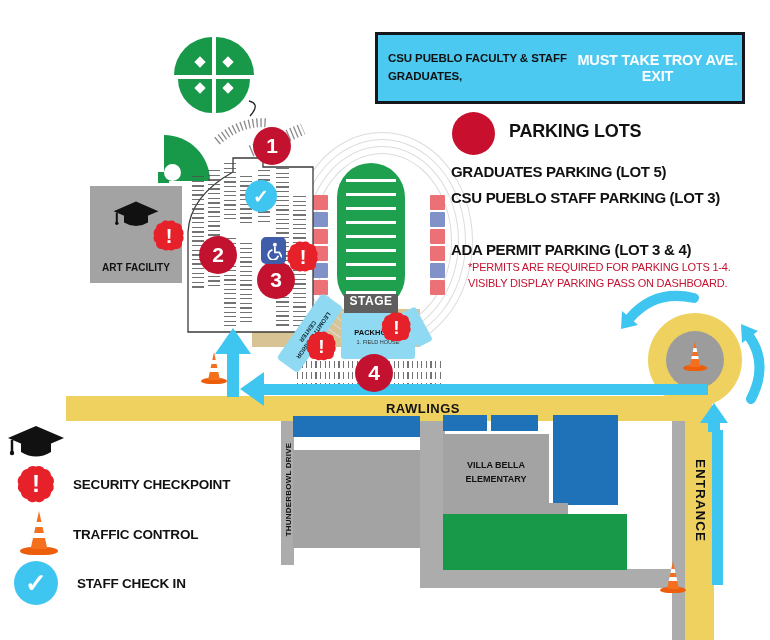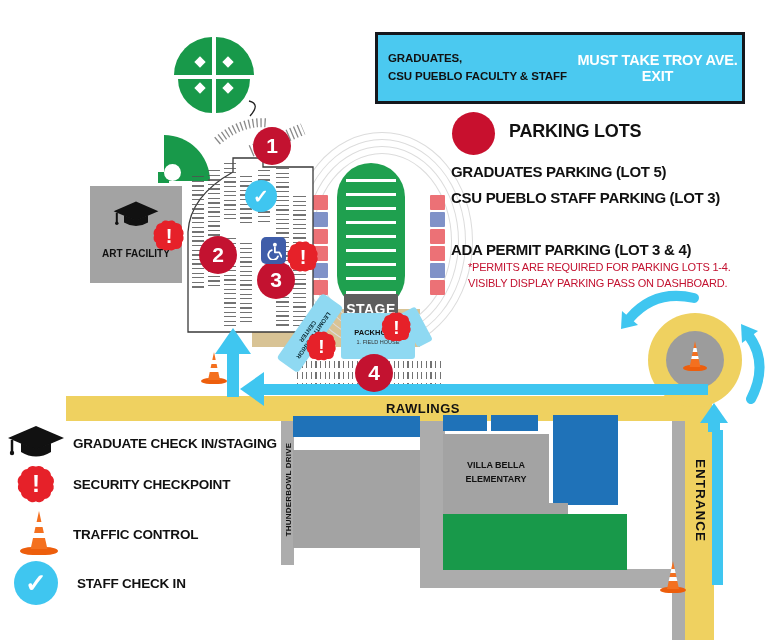--- a/index.html
+++ b/index.html
@@ -16,22 +16,22 @@
   .tan{background:#D8C395;}
   .ltcyan{background:#8FD9F2;}
 
   
   .ring{position:absolute;border:1.6px solid #DCDCDC;border-radius:50%;}
   .field{position:absolute;background:#1FA04F;border-radius:36px;}
   .yard{position:absolute;left:9px;right:9px;height:3px;background:#fff;}
   .bleach{position:absolute;display:flex;flex-direction:column;gap:2px;z-index:11;}
   .bleach div{flex:1;border-radius:1px;}
   .br{background:#EC7176;} .bb{background:#8092C8;}
-  .stage{position:absolute;background:#5E5E5E;color:#fff;font-size:14px;font-weight:bold;
-         display:flex;align-items:flex-end;justify-content:center;z-index:13;letter-spacing:.5px;}
+  .stage{position:absolute;background:#5E5E5E;color:#fff;font-size:12px;font-weight:bold;
+         display:flex;align-items:flex-start;justify-content:center;z-index:13;letter-spacing:.5px;}
 
   
   .pcol{position:absolute;z-index:12;background:repeating-linear-gradient(180deg,rgba(80,80,80,.8) 0 1.3px,transparent 1.3px 4.6px);}
   .prow{position:absolute;z-index:12;background:repeating-linear-gradient(90deg,rgba(80,80,80,.8) 0 1.3px,transparent 1.3px 4.6px);}
 
   
   .lotnum{position:absolute;background:#C31230;color:#fff;border-radius:50%;
           display:flex;align-items:center;justify-content:center;
           font-weight:bold;font-size:21px;z-index:42;}
   .seal{position:absolute;z-index:43;}
@@ -175,21 +175,21 @@
     <span>STAGE</span>
   </div>
 
   <div class="abs bld-gray" style="left:90px;top:186px;width:92px;height:97px;z-index:8;">
     <svg width="48" height="32" viewBox="0 0 60 40" style="position:absolute;left:22px;top:14px;">
       <polygon points="30,2 58,14 30,26 2,14" fill="#111"></polygon>
       <path d="M15 19 v9 q15 9 30 0 v-9 l-15 6 z" fill="#111"></path>
       <path d="M6 16 v12" stroke="#111" stroke-width="2.5" fill="none"></path>
       <circle cx="6" cy="29" r="2.2" fill="#111"></circle>
     </svg>
-    <div style="position:absolute;left:0;right:0;bottom:24px;text-align:center;font-size:10px;font-weight:bold;color:#111;">ART FACILITY</div>
+    <div style="position:absolute;left:0;right:0;bottom:10px;text-align:center;font-size:10px;font-weight:bold;color:#111;">ART FACILITY</div>
   </div>
 
   <svg class="under" width="770" height="640">
     <path d="M233 158 L263 158 L263 167 L313 167 L313 332 L188 332 L188 232 Q190 196 233 172 Z" fill="#fff" stroke="#3a3a3a" stroke-width="1.3"></path>
   </svg>
   <div class="pcol" style="left:192px;top:176px;width:12px;height:112px;"></div>
   <div class="pcol" style="left:208px;top:170px;width:12px;height:120px;"></div>
   <div class="pcol" style="left:224px;top:163px;width:12px;height:58px;"></div>
   <div class="pcol" style="left:224px;top:238px;width:12px;height:88px;"></div>
   <div class="pcol" style="left:240px;top:176px;width:12px;height:50px;"></div>
@@ -277,41 +277,40 @@
     <div class="body" style="width:18px;height:26px;"></div>
       <div class="base" style="width:24px;height:6px;"></div>
     </div>
   <div class="cone" style="left:660px;top:561px;width:26px;">
     <div class="body" style="width:20px;height:28px;"></div>
       <div class="base" style="width:26px;height:6px;"></div>
     </div>
 
   <div id="banner">
     <div class="aud">
+      <div>CSU PUEBLO FACULTY &amp; STAFF</div>
       <div>GRADUATES,</div>
-      <div>CSU PUEBLO FACULTY &amp; STAFF</div>
     </div>
     <div class="instr">MUST TAKE TROY AVE. EXIT</div>
   </div>
 
   <div class="pk-dot"></div>
   <div class="pk-title">PARKING LOTS</div>
   <div class="pk-item" style="top:163px;">GRADUATES PARKING (LOT 5)</div>
   <div class="pk-item" style="top:189px;">CSU PUEBLO STAFF PARKING (LOT 3)</div>
   <div class="pk-item" style="top:241px;">ADA PERMIT PARKING (LOT 3 &amp; 4)</div>
   <div class="pk-note" style="top:261px;">*PERMITS ARE REQUIRED FOR PARKING LOTS 1-4.</div>
   <div class="pk-note" style="top:277px;">VISIBLY DISPLAY PARKING PASS ON DASHBOARD.</div>
 
   <svg width="60" height="40" viewBox="0 0 60 40" style="position:absolute;left:6px;top:424px;z-index:50;">
     <polygon points="30,2 58,14 30,26 2,14" fill="#111"></polygon>
     <path d="M15 19 v9 q15 9 30 0 v-9 l-15 6 z" fill="#111"></path>
     <path d="M6 16 v12" stroke="#111" stroke-width="2.5" fill="none"></path>
     <circle cx="6" cy="29" r="2.2" fill="#111"></circle>
   </svg>
-  <div class="lg-label" style="left:73px;top:436px;">GRADUATE CHECK IN/STAGING</div>
 
   <div class="seal" style="left:16px;top:464px;width:40px;height:40px;z-index:50;">
     <i></i>
       <i></i>
       <i></i>
       <span style="font-size:24px;">!</span>
     </div>
   <div class="lg-label" style="left:73px;top:477px;">SECURITY CHECKPOINT</div>
 
   <div class="cone" style="left:20px;top:511px;width:38px;z-index:50;">

